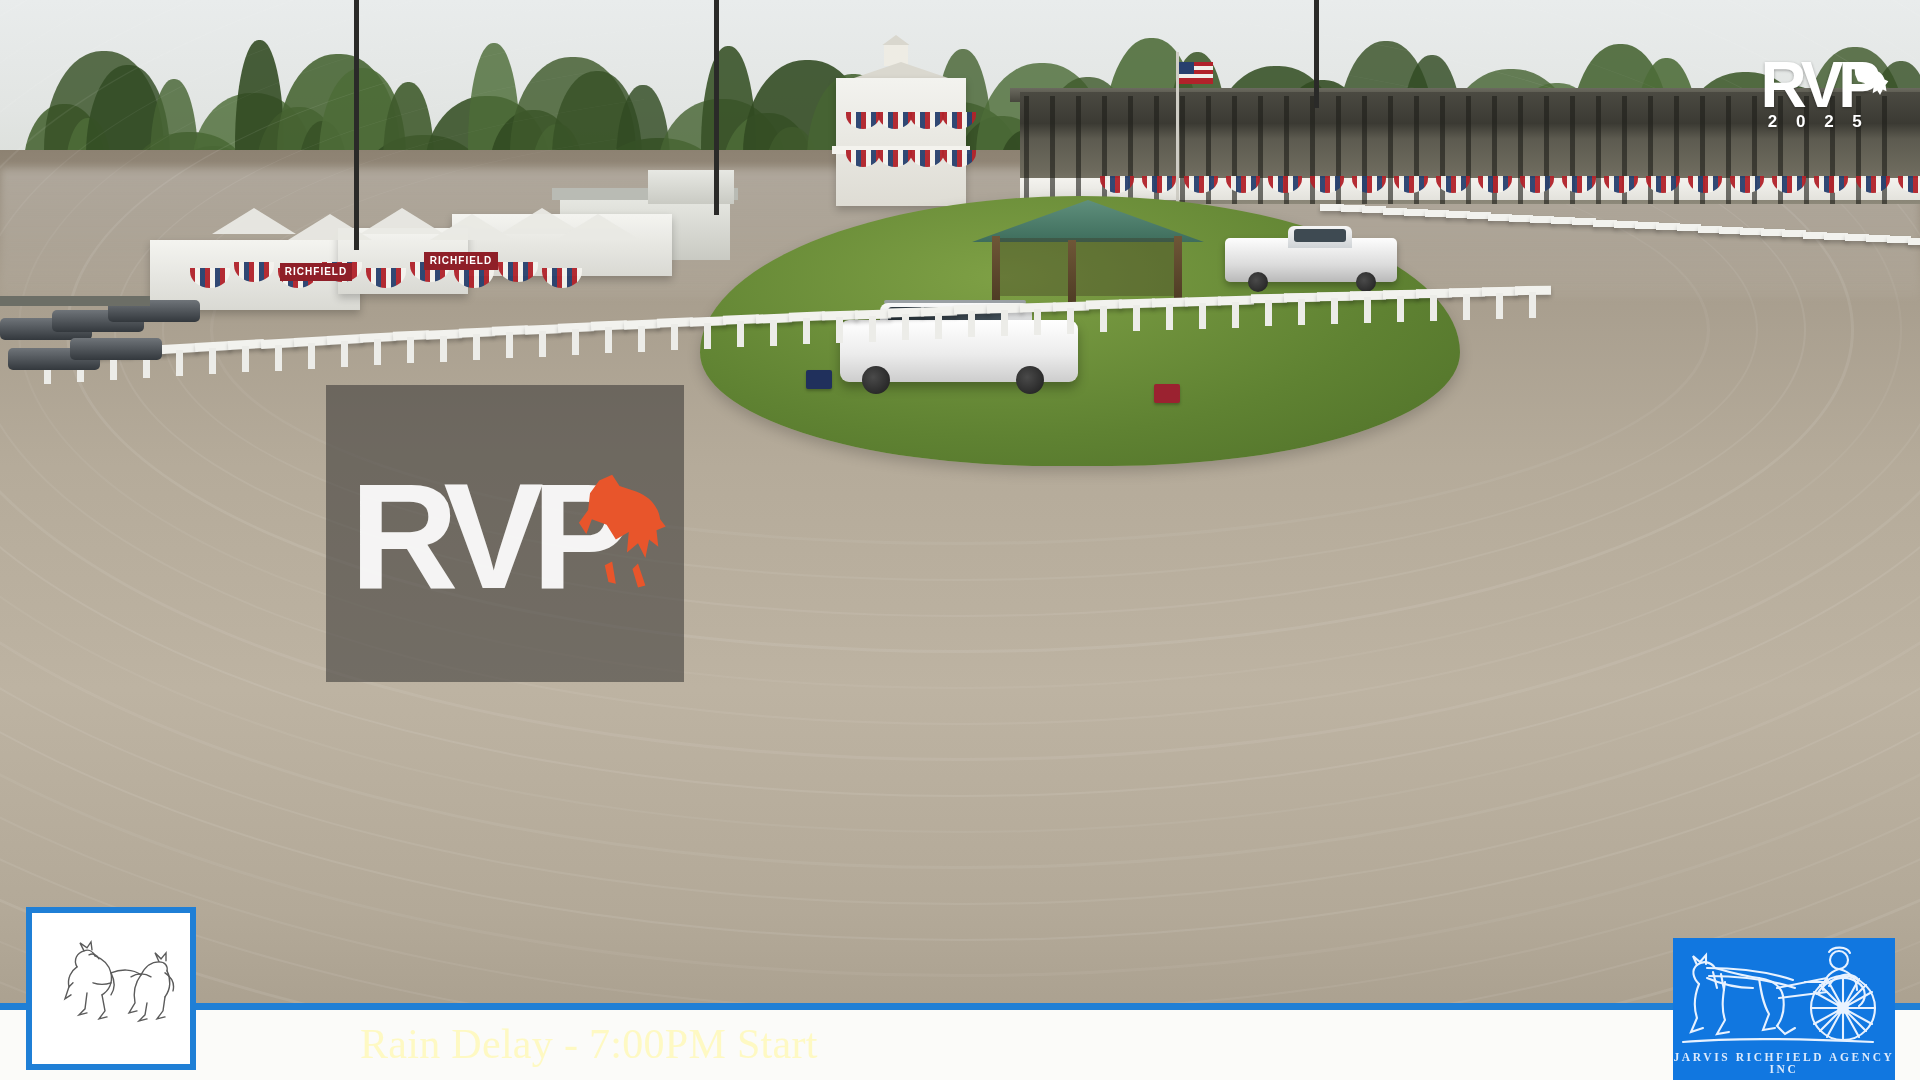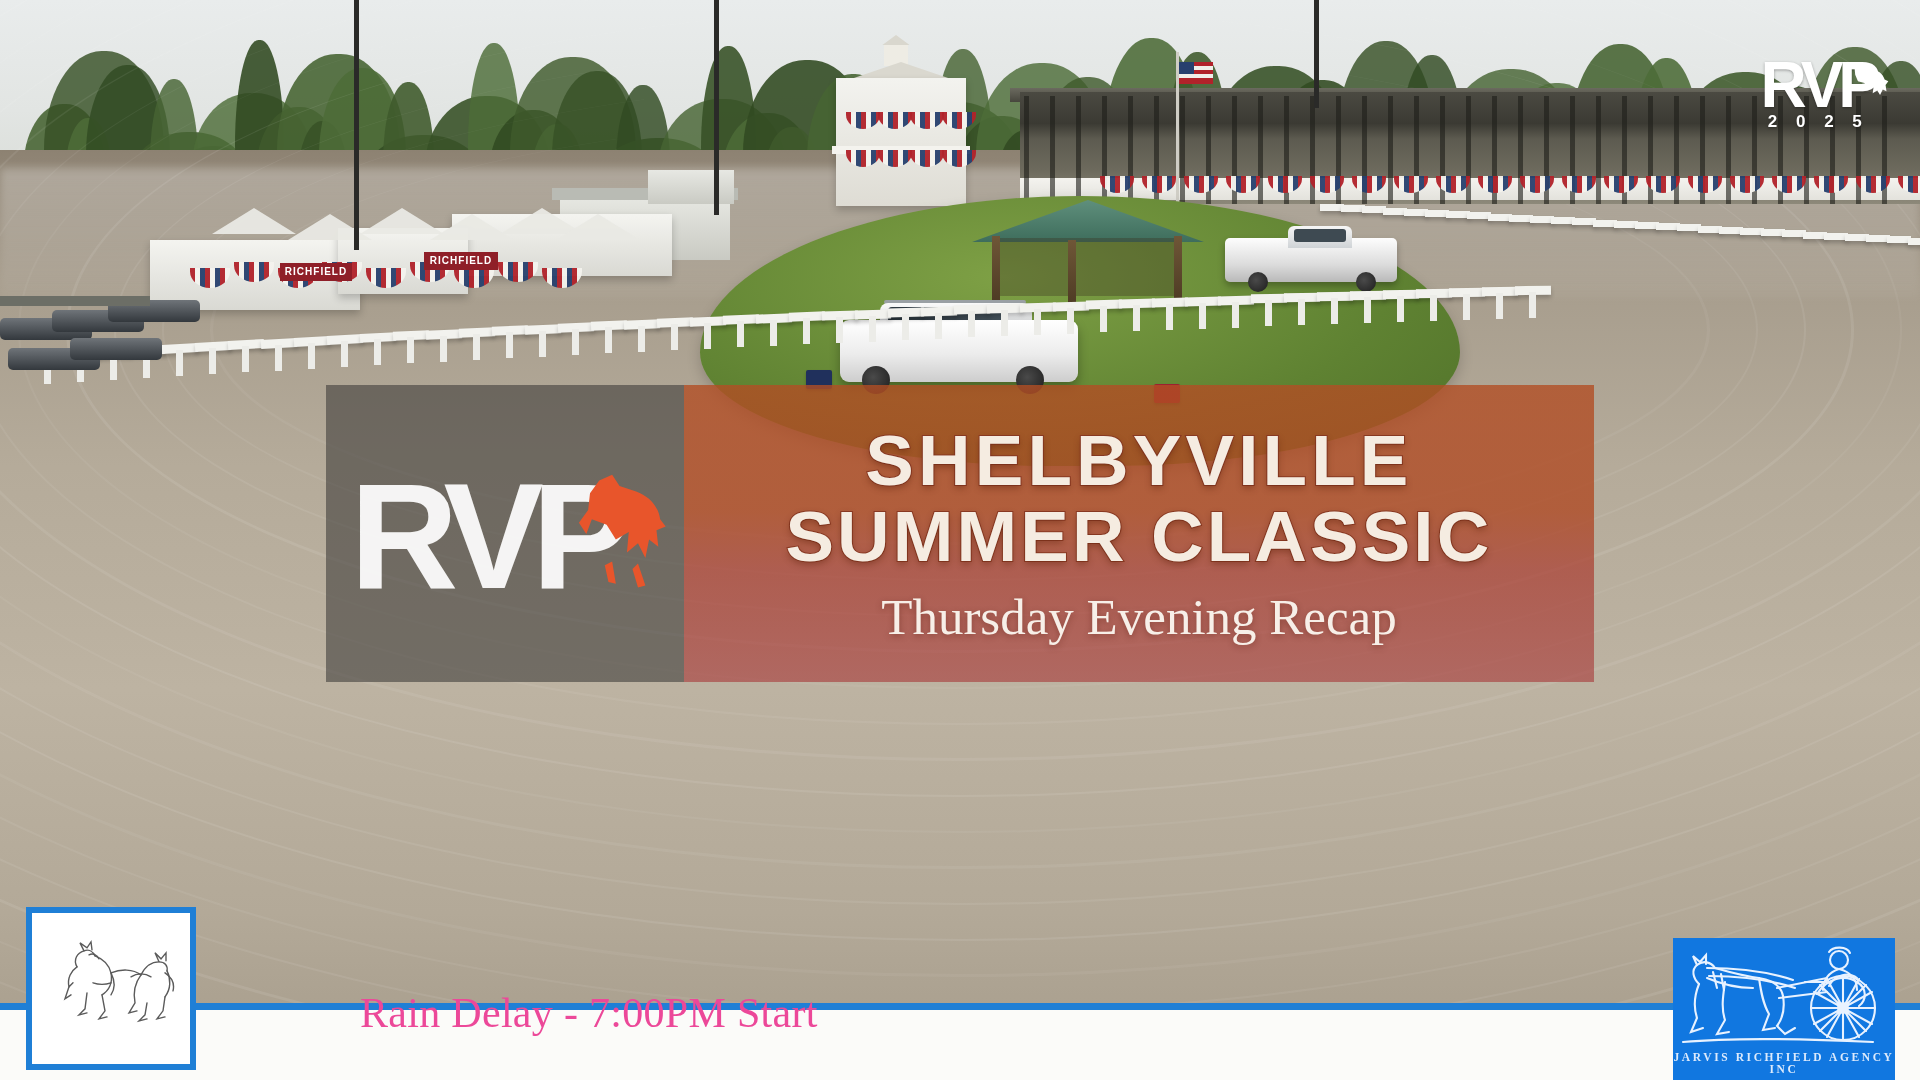--- a/index.html
+++ b/index.html
@@ -167,24 +167,24 @@
               text-shadow:0 3px 7px rgba(90,30,12,.45);
               transform:scaleX(1.04); }
   .headline .l2 { letter-spacing:3px; }
   .subtitle { margin-top:14px; font-family:"Liberation Serif", serif;
               font-size:51px; line-height:56px; color:#f7efe8;
               text-shadow:0 2px 6px rgba(90,30,20,.45); }
 
   
   .ticker { position:absolute; left:0; top:1003px; width:1920px; height:77px;
             background:#fbfbf9; border-top:7px solid #1f7fd6; }
-  .ticker-text { position:absolute; left:360px; top:982px; width:1200px; height:62px;
+  .ticker-text { position:absolute; left:360px; top:1013px; width:1200px; height:62px;
                  display:flex; align-items:center;
                  font-family:"Liberation Serif", serif; font-size:42px;
-                 color:#ec4899; letter-spacing:.3px; }
+                 color:#fef9c3; letter-spacing:.3px; }
 
   
   .blbox { position:absolute; left:26px; top:907px; width:170px; height:163px;
            background:#ffffff; border:6px solid #1f7fd6; overflow:hidden; }
   .blbox svg { position:absolute; left:50%; top:50%; transform:translate(-50%,-54%); }
 
   
   .brbox { position:absolute; left:1673px; top:938px; width:222px; height:142px;
            background:#1177e0; overflow:hidden; }
   .brbox .sulky { position:absolute; left:4px; top:0px; }
@@ -590,27 +590,20 @@
       <div class="lp-rvp">RVP</div>
       <svg class="lp-horse" viewBox="0 0 120 130">
         <path fill="#e8552b" d="M44 8 L58 2 L66 14 L84 20 C98 25 108 36 110 50
           L116 58 L106 62 L108 80 L98 72 L94 92 L86 76 L74 86 L76 64 L62 72
           L52 56 L36 50 L30 66 L22 54 L32 40 L34 22 Z
           M58 96 L62 120 L54 118 L50 100 Z
           M86 98 L94 122 L86 124 L80 104 Z"></path>
       </svg>
     </div>
 
-    <div class="title-panel">
-      <div class="headline">
-        <div>SHELBYVILLE</div>
-        <div class="l2">SUMMER CLASSIC</div>
-      </div>
-      <div class="subtitle">Thursday Evening Recap</div>
-    </div>
   </div>
 
   <div class="ticker"></div>
   <div class="ticker-text">Rain Delay - 7:00PM Start</div>
 
   <div class="blbox">
     <svg width="128" height="104" viewBox="0 0 128 104">
       <g fill="none" stroke="#5b5b5b" stroke-width="1.4" stroke-linecap="round">
         <path d="M30 34 C26 27 30 20 37 18 C42 16 46 19 48 23"></path>
         <path d="M37 18 L33 10 L40 15 L44 9 L45 17"></path>

